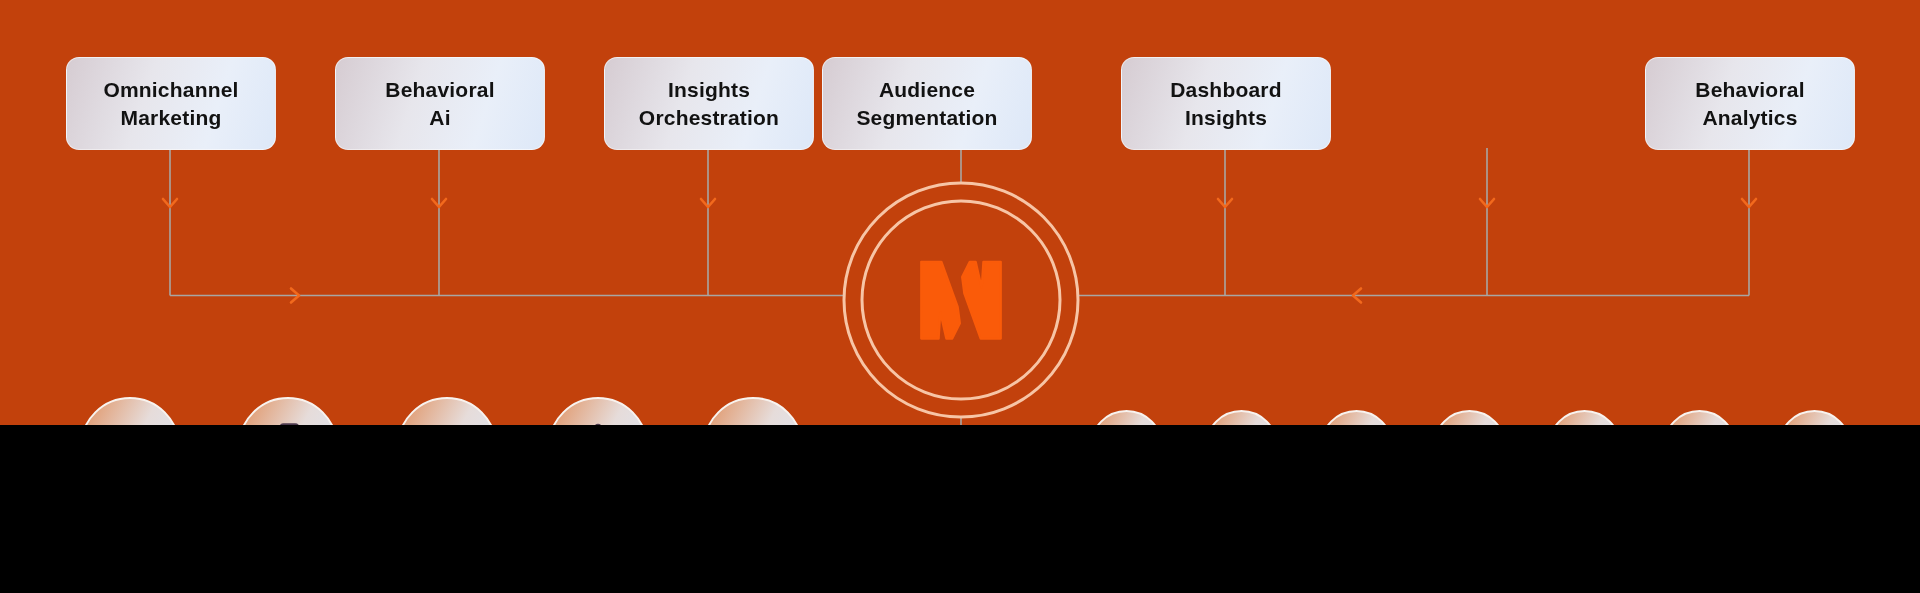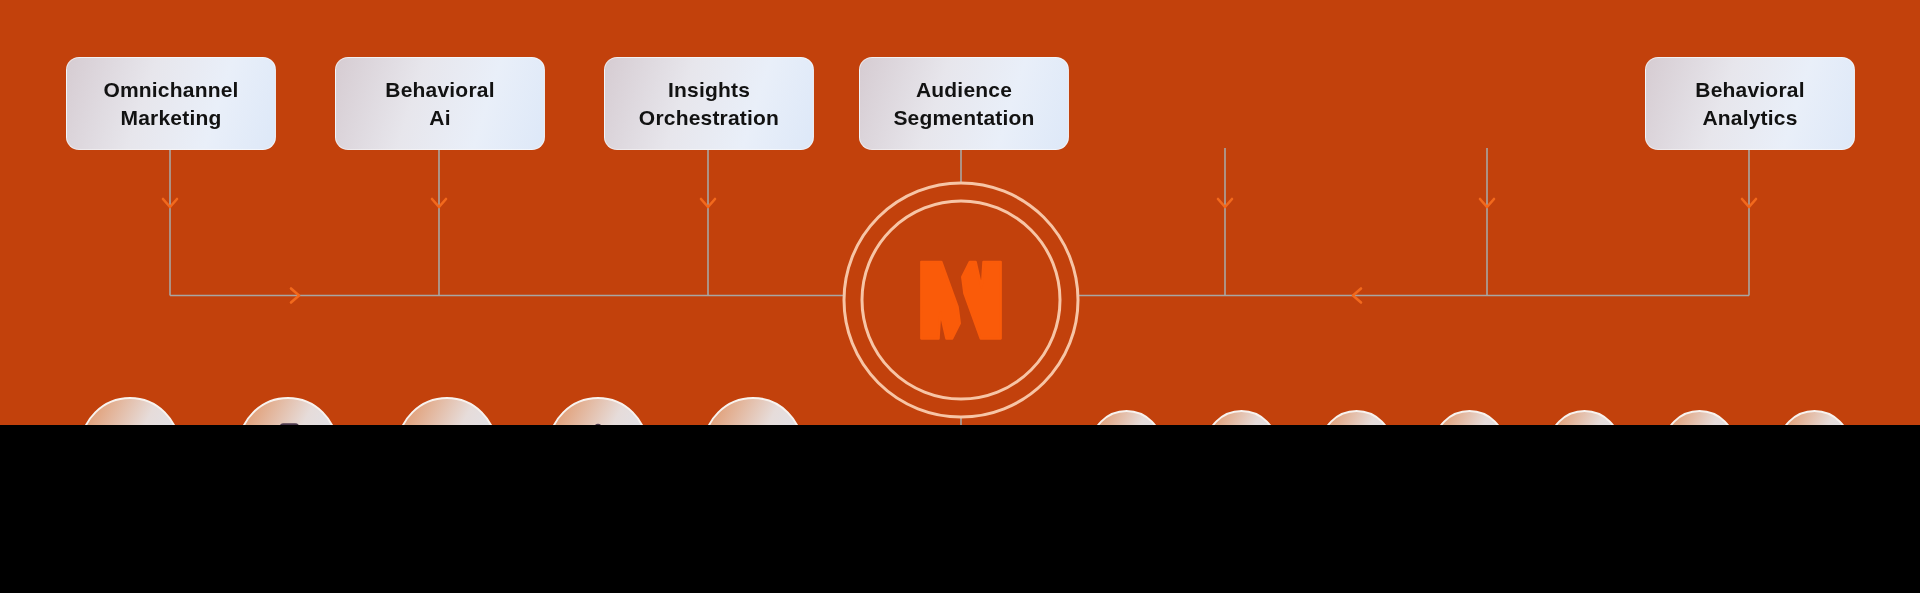--- a/index.html
+++ b/index.html
@@ -76,23 +76,27 @@
 Marketing</span>
     </div>
   <div class="feature-box" style="left:335px">
       <span>Behavioral
 Ai</span>
     </div>
   <div class="feature-box" style="left:604px">
       <span>Insights
 Orchestration</span>
     </div>
-  <div class="feature-box" style="left:859px">
+  <div class="feature-box" style="left:822px">
       <span>Audience
 Segmentation</span>
+    </div>
+  <div class="feature-box" style="left:1121px">
+      <span>Dashboard
+Insights</span>
     </div>
   <div class="feature-box" style="left:1645px">
       <span>Behavioral
 Analytics</span>
     </div>
 
   <div class="med med-lg" style="left:80px">
     <svg width="58" height="58" viewBox="0 0 64 64" fill="none" stroke="#4d3a4e" stroke-width="2.4" stroke-linecap="round">
       <circle cx="32" cy="32" r="21"></circle>
       <ellipse cx="32" cy="32" rx="9.5" ry="21"></ellipse>

